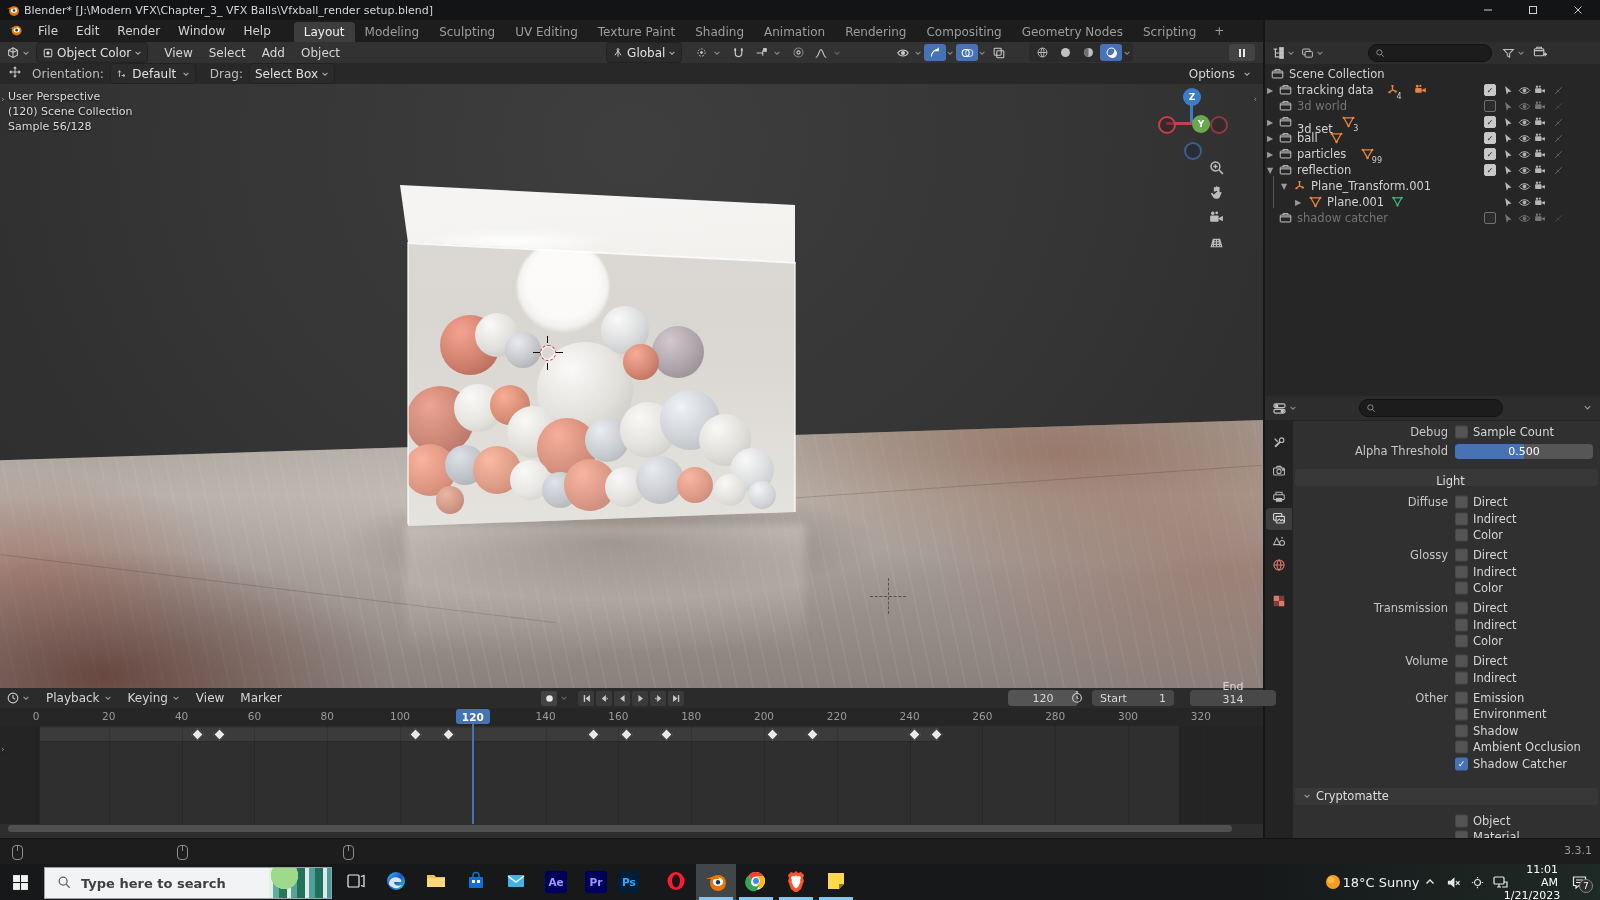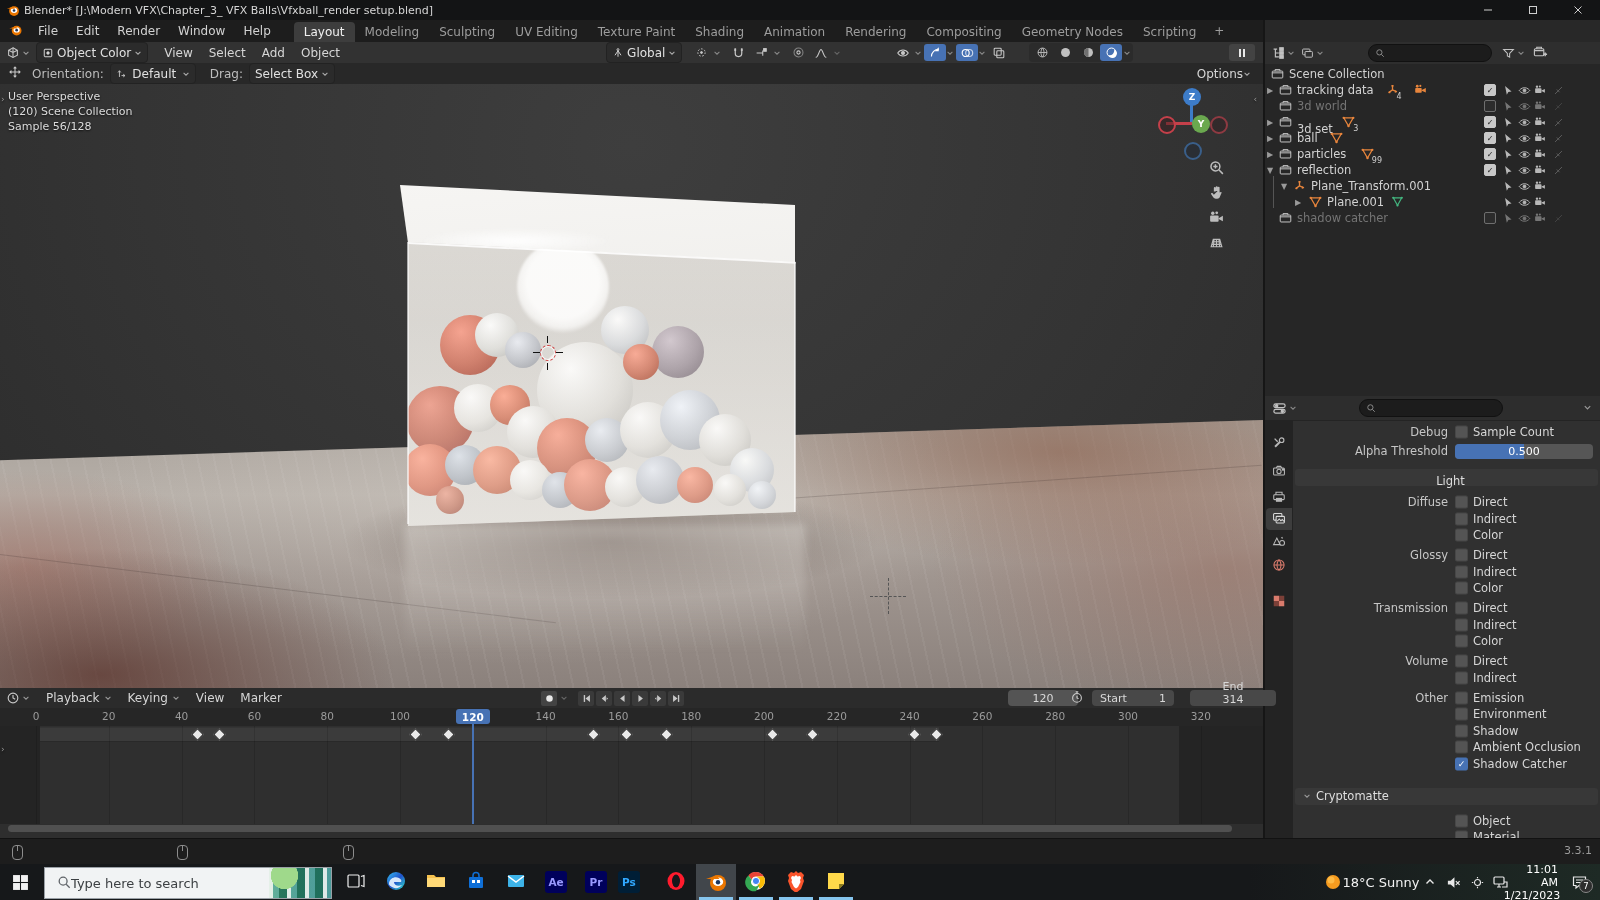--- a/index.html
+++ b/index.html
@@ -390,21 +390,21 @@
           <path d="M2 3.5l3 3 3-3" stroke="#aaa" fill="none" stroke-width="1.3"></path>
         </svg>
     </span>
     <span class="lbl" style="margin-left:14px;">Drag:</span>
     <span class="hdr-btn" style="margin-left:6px;">
       <span>Select Box</span>
       <svg width="8" height="8" viewBox="0 0 10 10">
           <path d="M2 3.5l3 3 3-3" stroke="#aaa" fill="none" stroke-width="1.3"></path>
         </svg>
     </span>
-    <span class="row" style="position:absolute;right:12px;gap:0;color:#d6d6d6;">
+    <span class="row" style="position:absolute;right:12px;gap:8px;color:#d6d6d6;">
       <span>Options</span>
       <svg width="8" height="8" viewBox="0 0 10 10">
           <path d="M2 3.5l3 3 3-3" stroke="#aaa" fill="none" stroke-width="1.3"></path>
         </svg>
     </span>
   </div>
 
   <div id="scene" class="abs">
     <div id="floor" class="abs"></div>
     <div class="seam" style="left:0;top:470px;width:560px;transform:rotate(7deg);transform-origin:left;"></div>
@@ -1194,21 +1194,21 @@
           <rect x="8.5" y="1" width="6.5" height="6.5"></rect>
           <rect x="1" y="8.5" width="6.5" height="6.5"></rect>
           <rect x="8.5" y="8.5" width="6.5" height="6.5"></rect>
         </svg>
       </div>
     <div id="tb-search">
       <span style="margin-left:12px;"><svg width="14" height="14" viewBox="0 0 16 16" fill="none" stroke="#5f6368" stroke-width="1.5">
             <circle cx="7" cy="7" r="4.5"></circle>
             <path d="M10.5 10.5L14.5 14.5"></path>
           </svg></span>
-      <span style="margin-left:0;">Type here to search</span>
+      <span style="margin-left:10px;font-weight:bold;">Type here to search</span>
       <span id="search-art"></span>
     </div>
     <div id="tb-apps">
         <div class="tb-app" style="left: 336px;">
           <span><svg width="20" height="20" viewBox="0 0 20 20" fill="none" stroke="#f0f0f0" stroke-width="1.2">
               <rect x="2" y="4" width="11" height="12" rx="1"></rect>
               <path d="M15 5.5l3-1v11l-3-1"></path>
             </svg></span>
         </div>
         <div class="tb-app" style="left: 376px;">

